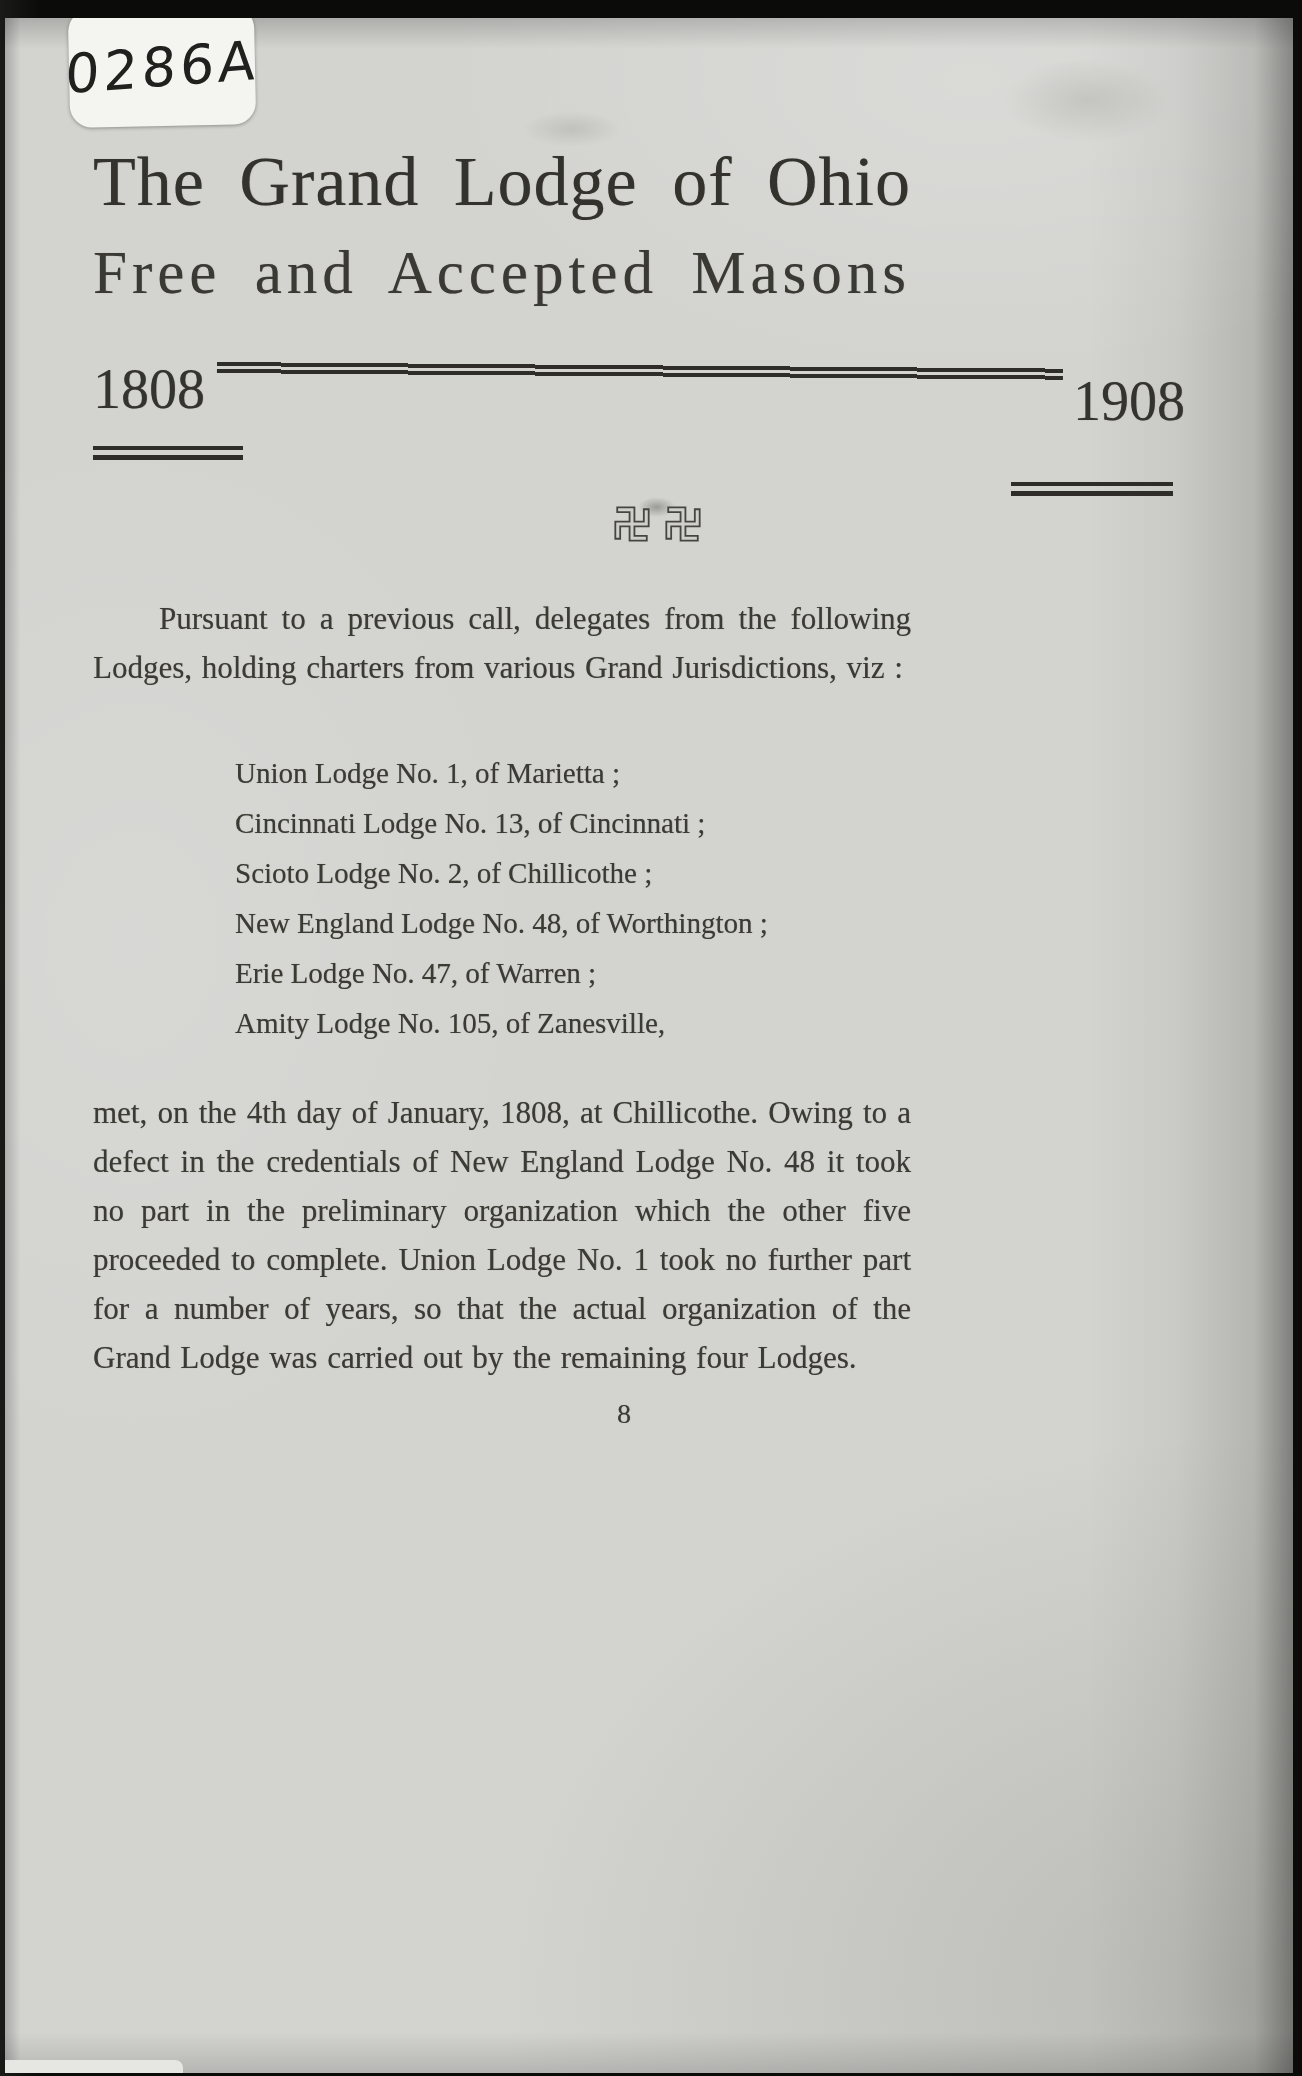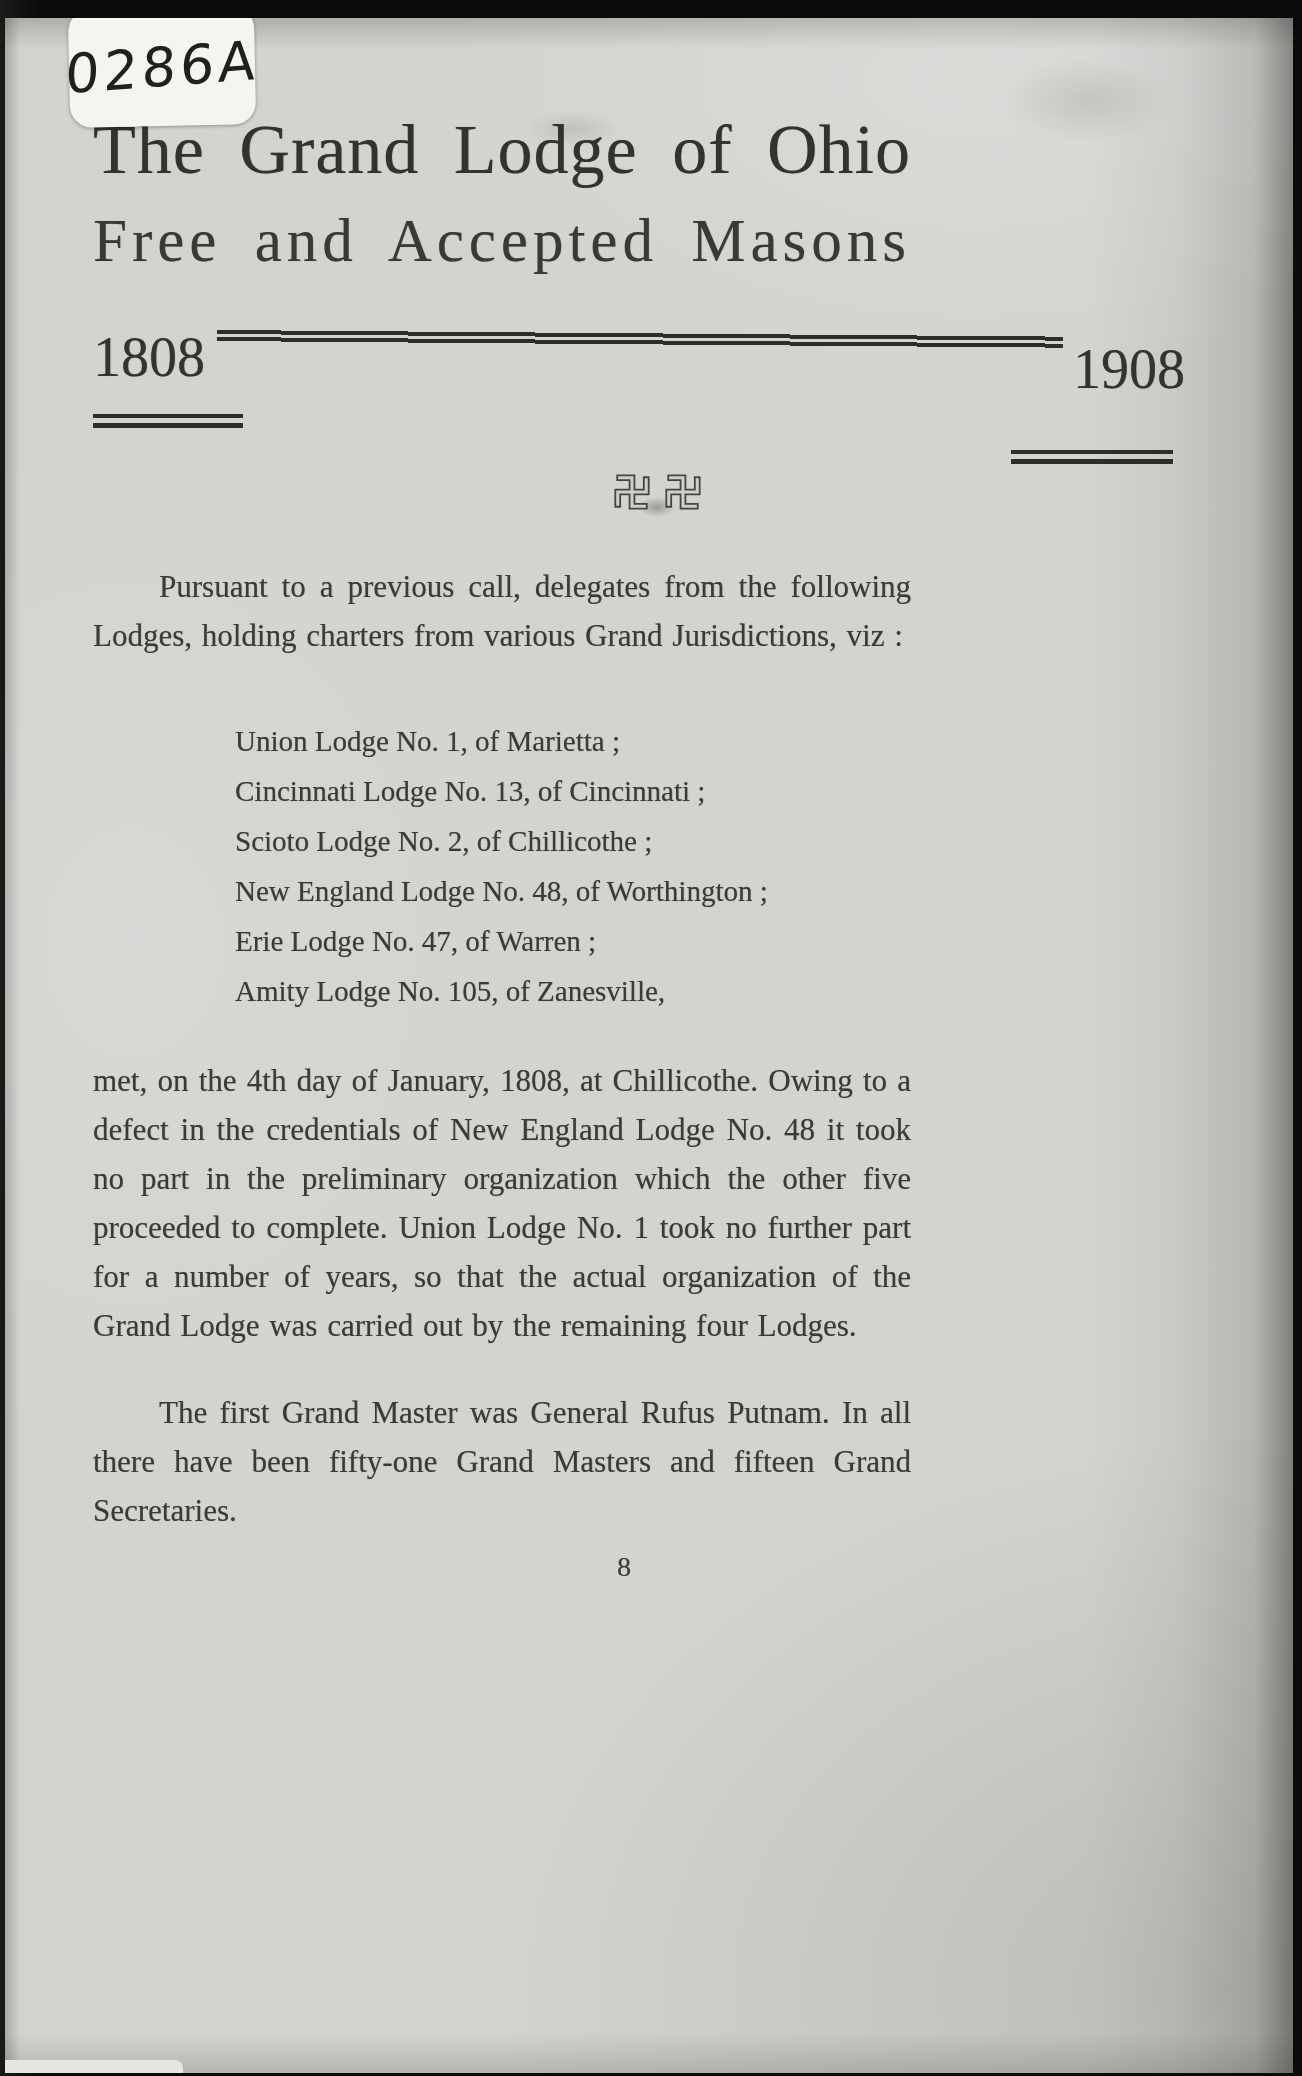--- a/index.html
+++ b/index.html
@@ -36,21 +36,21 @@
     transform:rotate(-1.2deg);
     display:flex;align-items:center;justify-content:center;
   }
   .sticker span{
     font-family:"DejaVu Sans","Liberation Sans",sans-serif;
     font-size:54px;color:#20201e;letter-spacing:4px;
     transform:rotate(-3deg) skewX(-6deg);
   }
 
   .title{
-    margin-top:88px;width:818px;
+    margin-top:120px;width:818px;
     font-size:70px;line-height:88px;color:#33322c;
     text-align:justify;text-align-last:justify;
     white-space:nowrap;letter-spacing:1px;
   }
   .subtitle{
     margin-top:12px;width:818px;
     font-size:61px;line-height:70px;color:#3a3933;
     letter-spacing:5px;
     text-align:justify;text-align-last:justify;
     white-space:nowrap;
@@ -154,21 +154,20 @@
         <div>Cincinnati Lodge No. 13, of Cincinnati ;</div>
         <div>Scioto Lodge No. 2, of Chillicothe ;</div>
         <div>New England Lodge No. 48, of Worthington ;</div>
         <div>Erie Lodge No. 47, of Warren ;</div>
         <div>Amity Lodge No. 105, of Zanesville,</div>
       </div>
 
       <div class="para p-met serifblur">met, on the 4th day of January, 1808, at Chillicothe. Owing to a defect in the credentials of New England Lodge No. 48 it took no part in the preliminary organization which the other five proceeded to complete. Union Lodge No. 1 took no further part for a number of years, so that the actual organization of the Grand Lodge was carried out by the remaining four Lodges.</div>
 
 
-      <div class="para p-masters indent serifblur">The first Grand Master was General Rufus Putnam. In all there have been fifty-one Grand Masters and fifteen Grand Secretaries.</div>
 
 
       <div class="pageno serifblur">8</div>
 
     </div>
 
     <div class="corner-sliver"></div>
   </div>
 </div>
 

